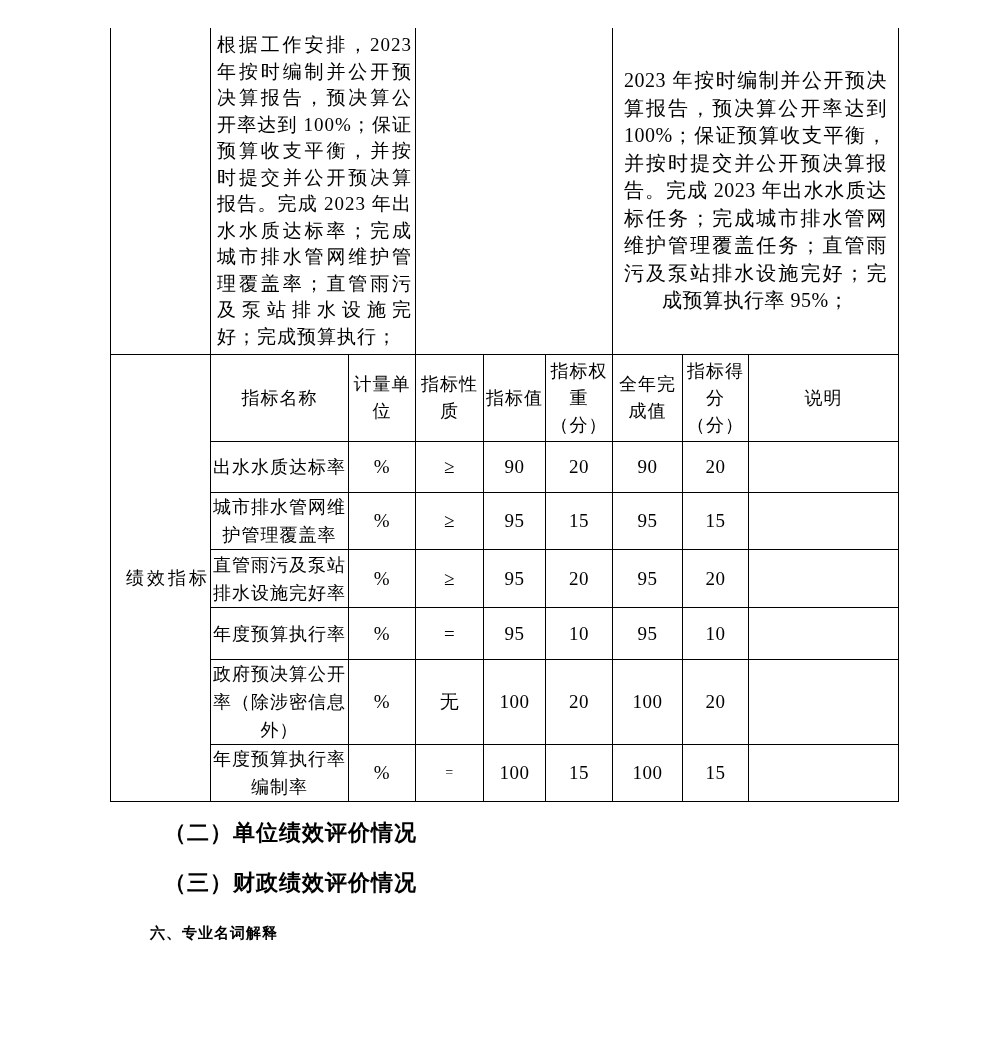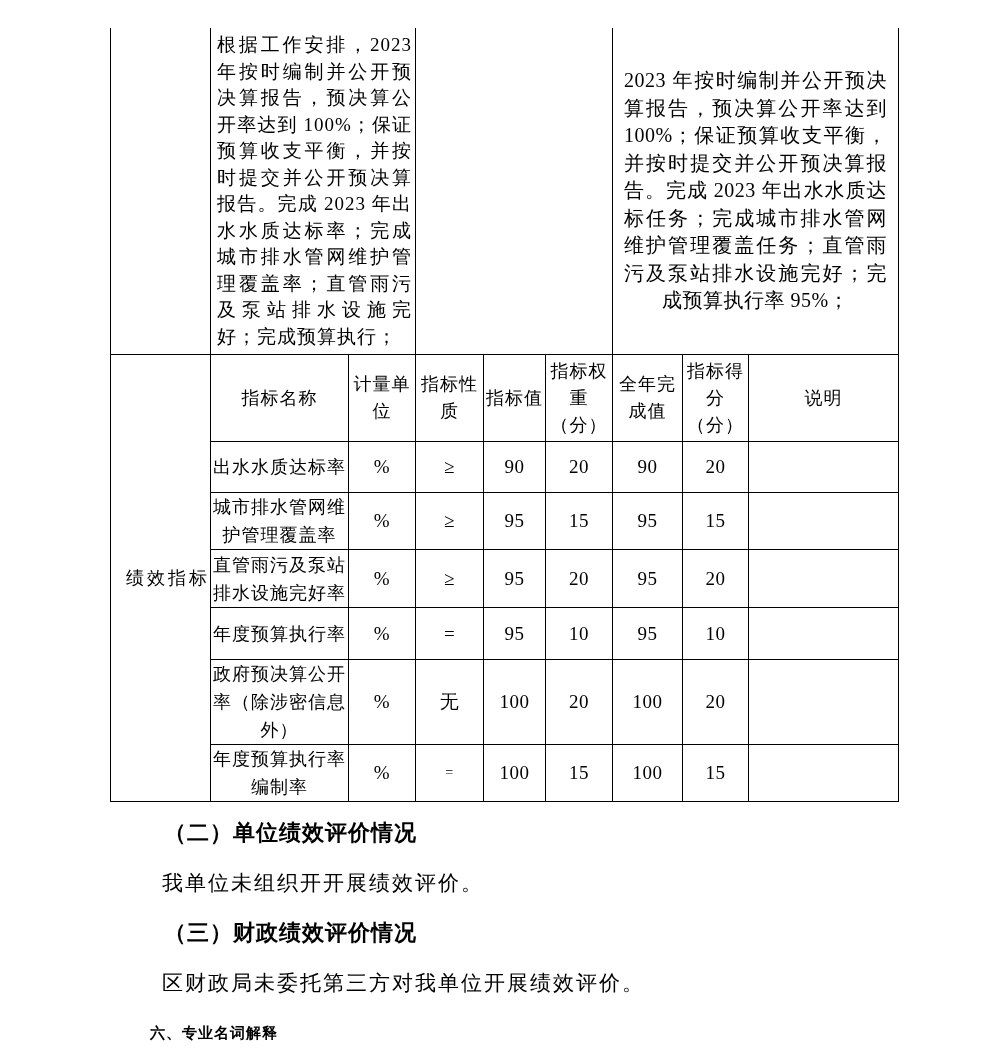--- a/index.html
+++ b/index.html
@@ -231,19 +231,17 @@
       <td class="num-cell">15</td>
       <td class="num-cell">100</td>
       <td class="num-cell">15</td>
       <td class="note-cell"></td>
     </tr>
   </tbody>
     </table>
 
   <div class="bottom-section">
     <p class="sub-heading">（二）单位绩效评价情况</p>
-    <p class="body-para">我单位未组织开开展绩效评价。</p>
     <p class="sub-heading later">（三）财政绩效评价情况</p>
-    <p class="body-para">区财政局未委托第三方对我单位开展绩效评价。</p>
     <p class="main-heading">六、专业名词解释</p>
   </div>
 
 </div>
 
 </body></html>

